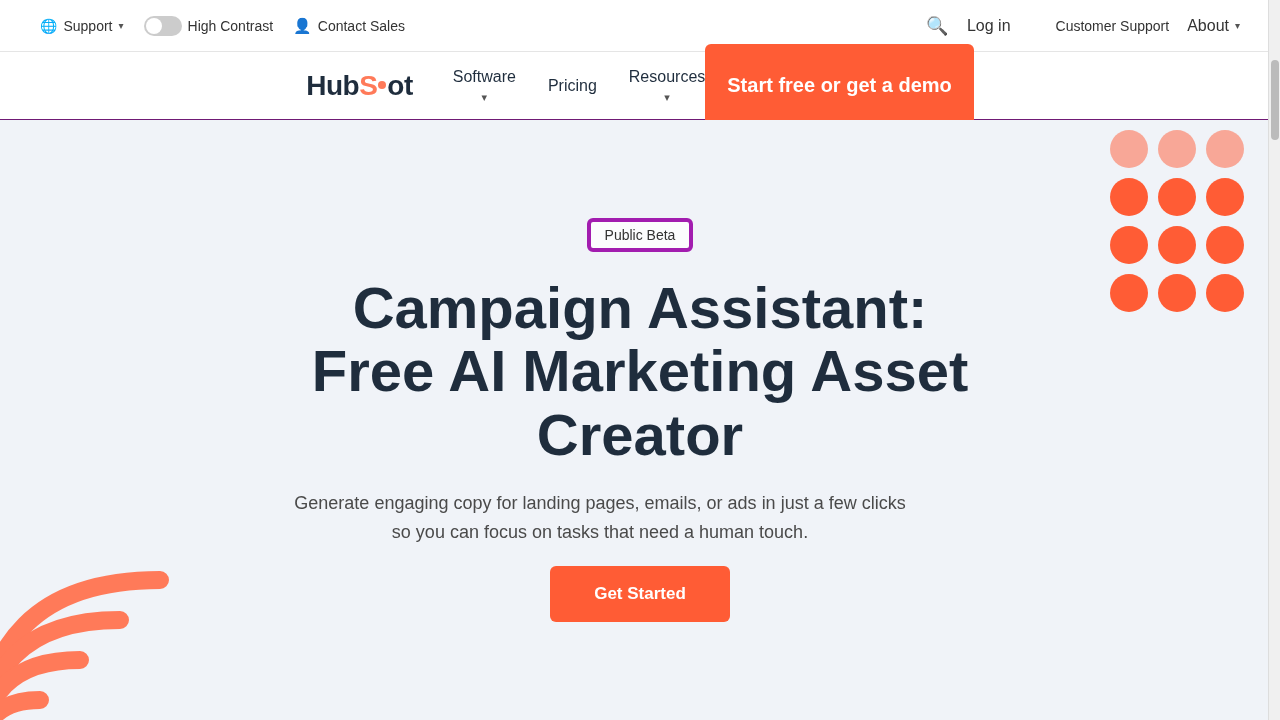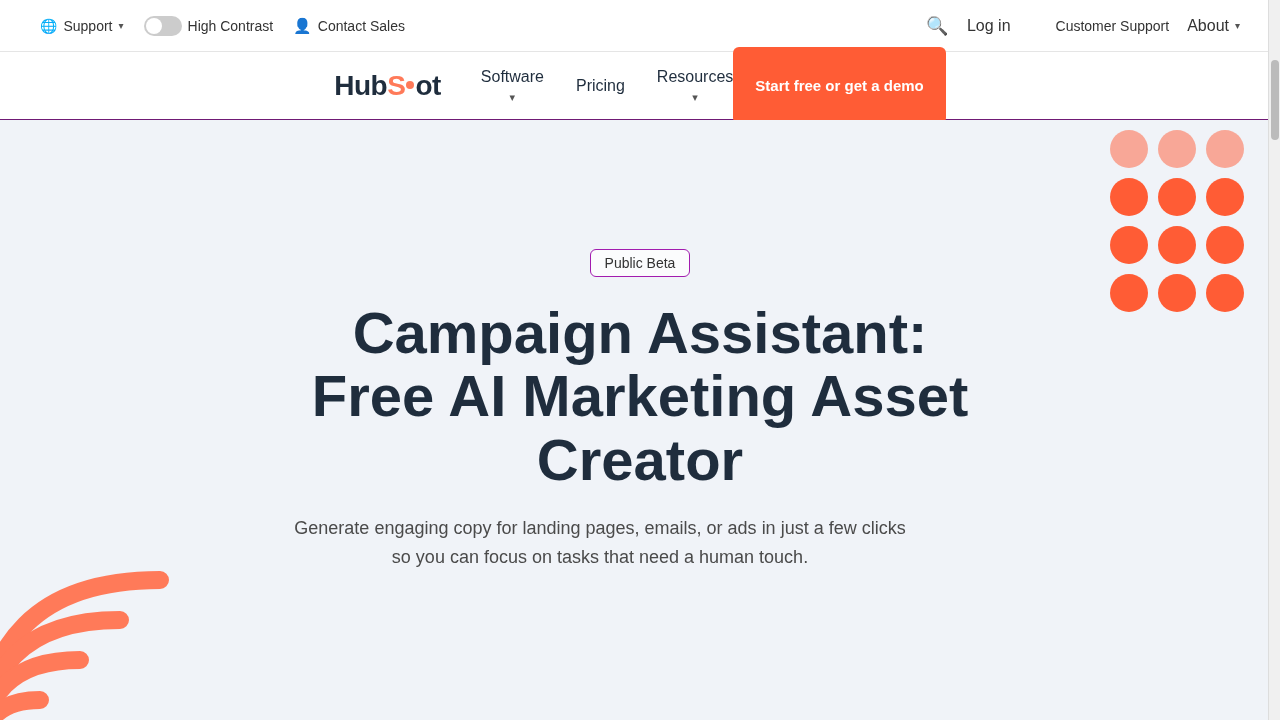--- a/index.html
+++ b/index.html
@@ -117,21 +117,21 @@
     }
     .nav-right {
       display: flex;
       align-items: center;
     }
     .cta-btn {
       background: #ff5c35;
       color: #fff;
       border: none;
       padding: 30px 22px;
-      font-size: 15px;
+      font-size: 20px;
       font-weight: 600;
       border-radius: 6px;
       cursor: pointer;
       white-space: nowrap;
     }
 
     
     .scrollbar {
       position: absolute;
       right: 0;
@@ -191,21 +191,21 @@
 
     
     .hero-content {
       text-align: center;
       max-width: 700px;
       position: relative;
       z-index: 2;
     }
     .public-beta-badge {
       display: inline-block;
-      border: 1px solid #a21caf;
+      border: 4px solid #a21caf;
       border-radius: 6px;
       padding: 5px 14px;
       font-size: 14px;
       color: #333;
       background: rgba(255,255,255,0.7);
       margin-bottom: 24px;
       font-weight: 500;
     }
     .hero-title {
       font-size: 58px;
@@ -315,19 +315,20 @@
       <path d="M 0 220 Q 0 80 140 80" stroke="#ff7a59" stroke-width="18" fill="none" stroke-linecap="round"></path>
       <path d="M 0 220 Q 0 120 100 120" stroke="#ff7a59" stroke-width="18" fill="none" stroke-linecap="round"></path>
       <path d="M 0 220 Q 0 160 60 160" stroke="#ff7a59" stroke-width="18" fill="none" stroke-linecap="round"></path>
     </svg>
   </div>
 
   <div class="hero-content">
     <div class="public-beta-badge">Public Beta</div>
     <h1 class="hero-title">Campaign Assistant: Free AI Marketing Asset Creator</h1>
     <p class="hero-subtitle">Generate engaging copy for landing pages, emails, or ads in just a few clicks so you can focus on tasks that need a human touch.</p>
+    <button class="get-started-btn">Get Started</button>
   </div>
 
 </div>
 
 <div class="scrollbar" style="position:fixed;right:0;top:0;">
   <div class="scrollbar-thumb"></div>
 </div>
 
 </body></html>

